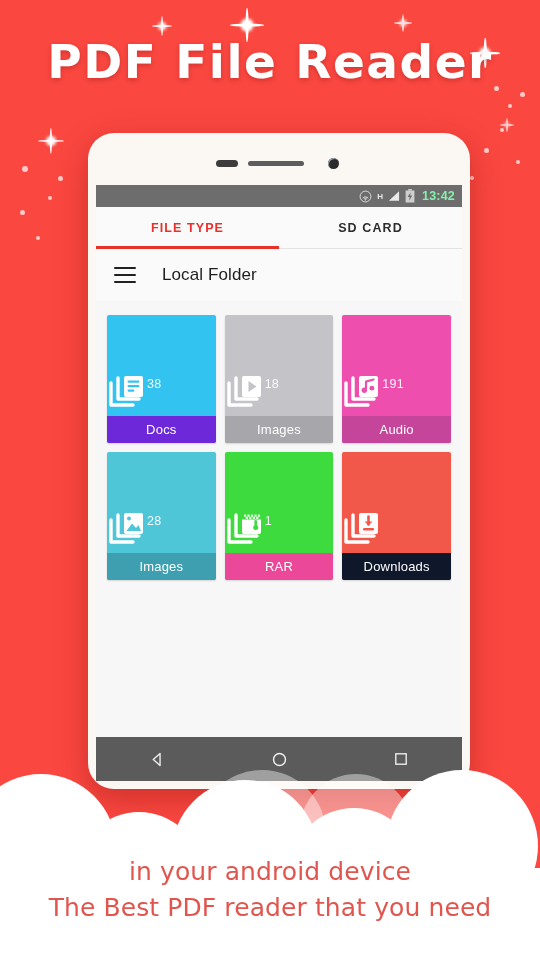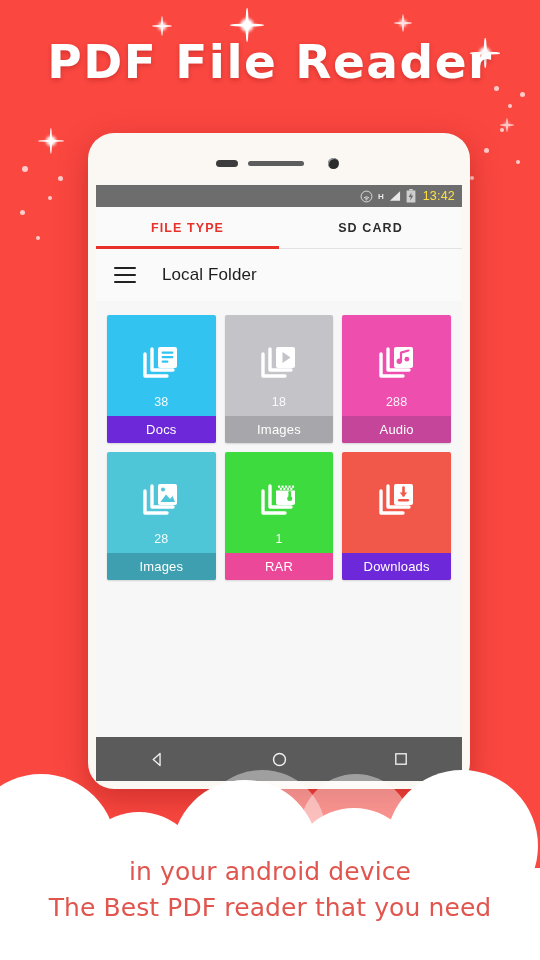--- a/index.html
+++ b/index.html
@@ -68,21 +68,21 @@
   }
 
   
   #statusbar {
     height:22px; background:#6d6d6d;
     display:flex; align-items:center; justify-content:flex-end;
     padding-right:7px; gap:5px;
   }
   #statusbar .si { display:flex; align-items:center; }
   #clock {
-    color:#fde047; font-size:12.5px; font-weight:normal;
+    color:#86efac; font-size:12.5px; font-weight:bold;
     letter-spacing:.2px; margin-left:2px;
   }
   .sig-h { color:#e9e9e9; font-size:8px; font-weight:bold; margin-right:-1px; }
 
   
   #appbar {
     height:52px; background:#fafafa;
     display:flex; align-items:center; padding-left:18px; gap:26px;
   }
   #hamburger { width:22px; display:flex; flex-direction:column; gap:5px; cursor:pointer; }
@@ -102,21 +102,21 @@
   }
   #tab-track { position:absolute; left:0; bottom:0; width:100%; height:1px; background:#e3e3e3; }
 
   
   #grid {
     padding:14px 11px 0 11px;
     display:grid; grid-template-columns:repeat(3,1fr); gap:9px;
   }
   .tile {
     position:relative; height:128px; border-radius:2px;
-    display:flex; flex-direction:column; align-items:center;
+    display:flex; flex-direction:row; align-items:center;
     overflow:hidden; cursor:pointer;
     box-shadow:0 1px 2px rgba(0,0,0,.14);
   }
   .tile-icon { margin-top:27px; height:44px; display:flex; align-items:center; }
   .tile-count {
     margin-top:9px; color:rgba(255,255,255,.93);
     font-size:12.5px; font-weight:normal; letter-spacing:.2px;
   }
   .tile-foot {
     position:absolute; left:0; bottom:0; width:100%; height:27px;
@@ -278,21 +278,21 @@
             <div class="tile-icon" style="color:#ee4faf">
               <svg width="40" height="40" viewBox="0 0 40 40">
         <path d="M4 10 v22 h22" fill="none" stroke="#ffffff" stroke-width="3.4" stroke-linecap="round" stroke-linejoin="round"></path>
         <path d="M11 5 v21 h21" fill="none" stroke="#ffffff" stroke-width="3.4" stroke-linecap="round" stroke-linejoin="round"></path>
         <rect x="17" y="3" width="19" height="21" rx="2" fill="#ffffff"></rect>
         <path d="M31.5 6.5 L24 8.6 v8.2" fill="none" stroke="currentColor" stroke-width="2.2" stroke-linecap="round" stroke-linejoin="round"></path>
         <circle cx="22.3" cy="17.3" r="2.7" fill="currentColor"></circle>
         <circle cx="29.9" cy="15.2" r="2.4" fill="currentColor"></circle>
       </svg>
             </div>
-            <div class="tile-count">288</div>
+            <div class="tile-count">191</div>
             <div class="tile-foot" style="background:#c5459a">Audio</div>
           </div>
           <div class="tile" style="background: rgb(79, 198, 216);">
             <div class="tile-icon" style="color:#4fc6d8">
               <svg width="40" height="40" viewBox="0 0 40 40">
         <path d="M4 10 v22 h22" fill="none" stroke="#ffffff" stroke-width="3.4" stroke-linecap="round" stroke-linejoin="round"></path>
         <path d="M11 5 v21 h21" fill="none" stroke="#ffffff" stroke-width="3.4" stroke-linecap="round" stroke-linejoin="round"></path>
         <rect x="17" y="3" width="19" height="21" rx="2" fill="#ffffff"></rect>
         <path d="M19.5 21 L25 13.5 L29 18 L31.5 15 L34 21 Z" fill="currentColor"></path>
         <circle cx="22" cy="8.6" r="2" fill="currentColor"></circle>
@@ -329,21 +329,21 @@
               <svg width="40" height="40" viewBox="0 0 40 40">
         <path d="M4 10 v22 h22" fill="none" stroke="#ffffff" stroke-width="3.4" stroke-linecap="round" stroke-linejoin="round"></path>
         <path d="M11 5 v21 h21" fill="none" stroke="#ffffff" stroke-width="3.4" stroke-linecap="round" stroke-linejoin="round"></path>
         <rect x="17" y="3" width="19" height="21" rx="2" fill="#ffffff"></rect>
         <path d="M26.5 6.5 v8" fill="none" stroke="currentColor" stroke-width="2.6" stroke-linecap="round"></path>
         <path d="M22.6 11.4 L26.5 15.6 L30.4 11.4 Z" fill="currentColor"></path>
         <rect x="21" y="18" width="11" height="2.4" rx="1.2" fill="currentColor"></rect>
       </svg>
             </div>
             <div class="tile-count"></div>
-            <div class="tile-foot" style="background:#6d28d9">Downloads</div>
+            <div class="tile-foot" style="background:#0f172a">Downloads</div>
           </div>
         </div>
 
       <div id="navbar">
         <div class="nav-btn">
           <svg width="17" height="17" viewBox="0 0 20 20">
             <path d="M13 3 L5 10 L13 17 Z" fill="none" stroke="#f0f0f0" stroke-width="1.6" stroke-linejoin="round"></path>
           </svg>
         </div>
         <div class="nav-btn">

